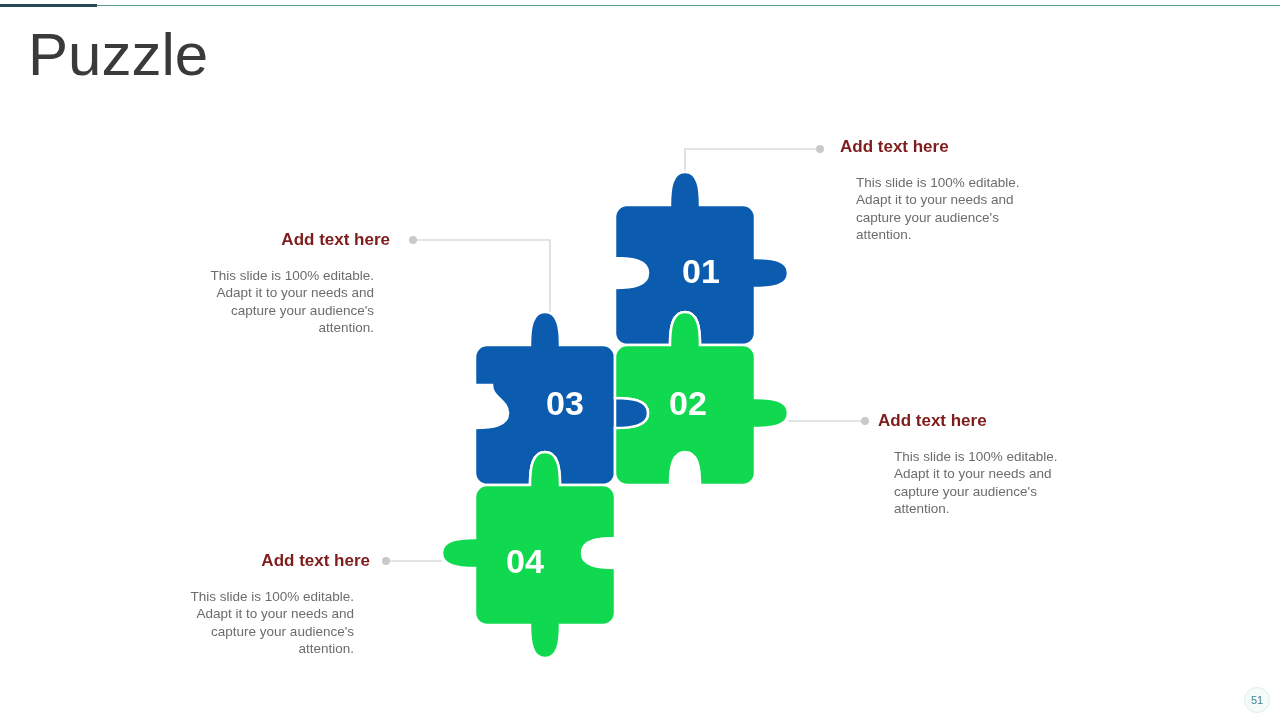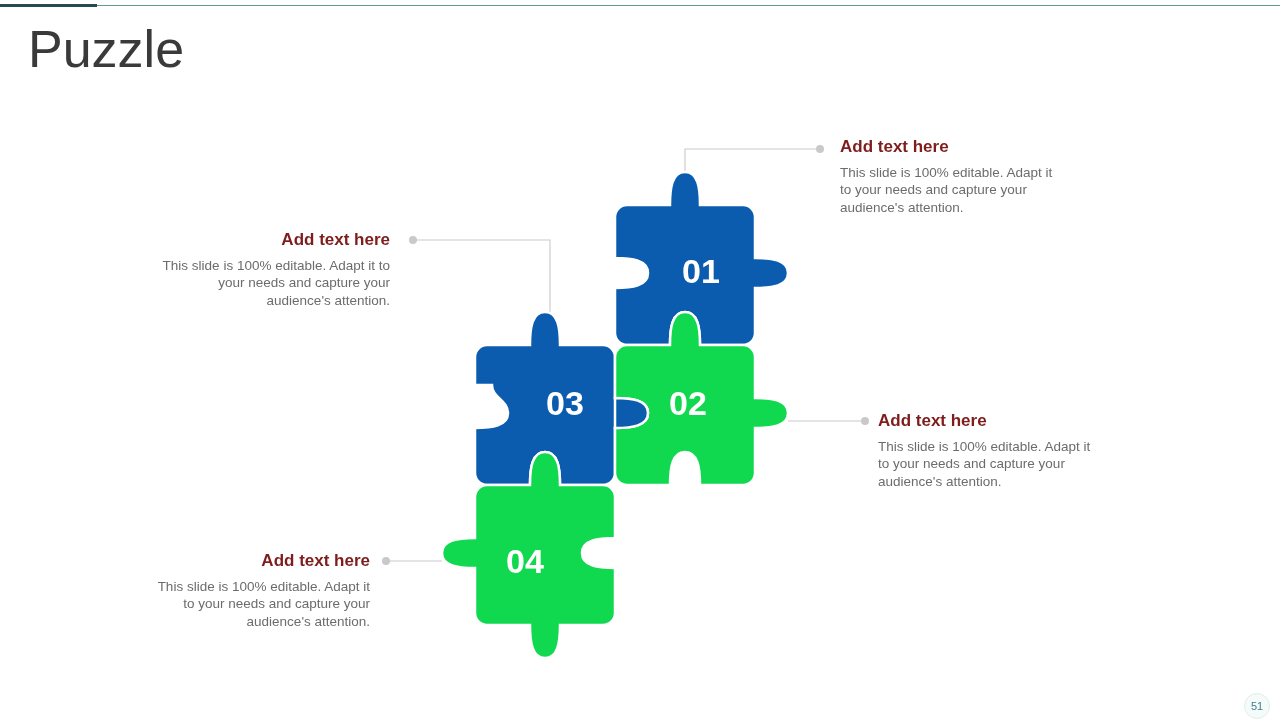--- a/index.html
+++ b/index.html
@@ -27,21 +27,21 @@
     position: absolute;
     left: 0; top: 4px;
     width: 97px; height: 3px;
     background: #254a56;
   }
 
   
   #page-title {
     position: absolute;
     left: 28px; top: 20px;
-    font-size: 52px;
+    font-size: 60px;
     font-weight: 300;
     letter-spacing: 0px;
     color: #3a3a3a;
     line-height: 1.15;
     white-space: nowrap;
   }
 
   
   #puzzle-stage {
     position: absolute;
@@ -59,21 +59,21 @@
     font-size: 17px;
     font-weight: bold;
     color: #7f1d1d;
     line-height: 1.3;
     margin: 0 0 6px 0;
   }
   .callout .c-body {
     font-size: 13.5px;
     color: #6c6c6c;
     line-height: 1.28;
-    margin: 0;
+    margin: 16px;
   }
   .align-left  { text-align: left; }
   .align-right { text-align: right; }
 
   #callout-01 { left: 840px; top: 136px; width: 225px; }
   #callout-02 { left: 878px; top: 410px; width: 225px; }
   #callout-03 { left: 160px; top: 229px; width: 230px; }
   #callout-04 { left: 150px; top: 550px; width: 220px; }
 
   
@@ -84,21 +84,21 @@
     background: #c9c9c9;
   }
   #dot-01 { left: 816px; top: 145px; }
   #dot-02 { left: 861px; top: 417px; }
   #dot-03 { left: 409px; top: 236px; }
   #dot-04 { left: 382px; top: 557px; }
 
   
   #page-number {
     position: absolute;
-    right: 10px; bottom: 1px;
+    right: 10px; bottom: 7px;
     width: 24px; height: 24px;
     border-radius: 50%;
     border: 1px solid #dfeeea;
     background: #f4fbf9;
     color: #3f7f92;
     font-size: 11px;
     display: flex;
     align-items: center;
     justify-content: center;
   }

